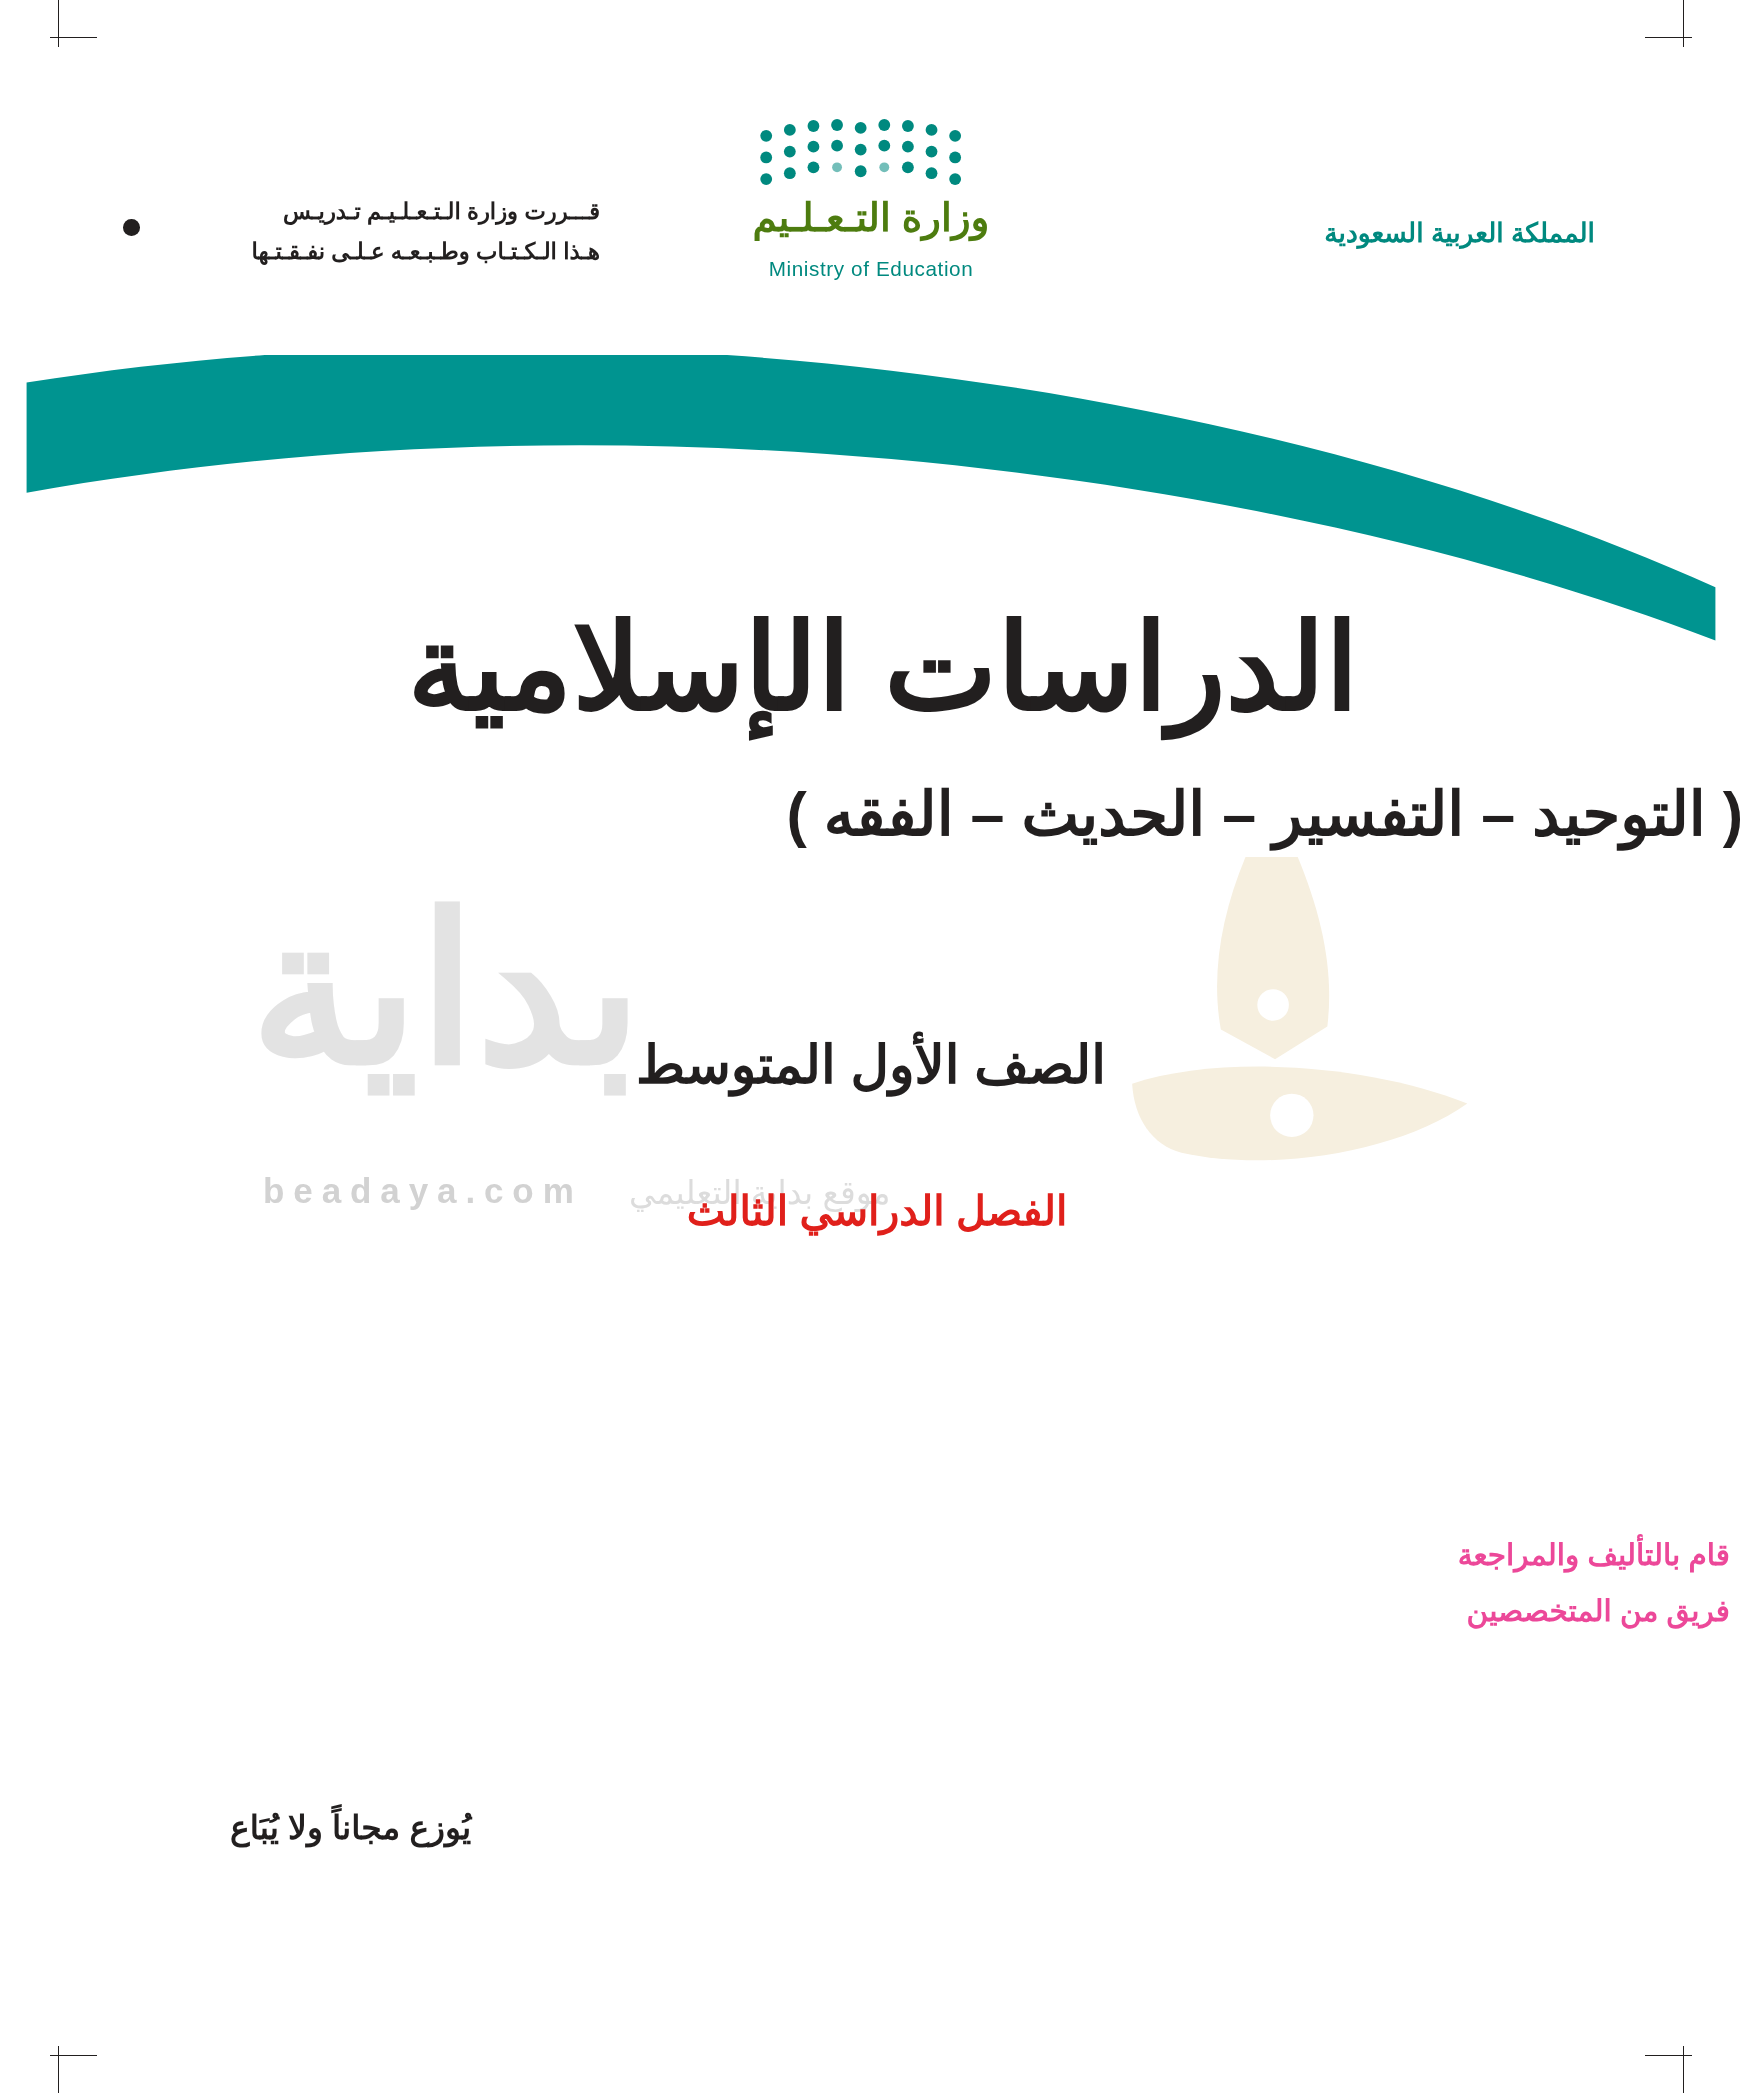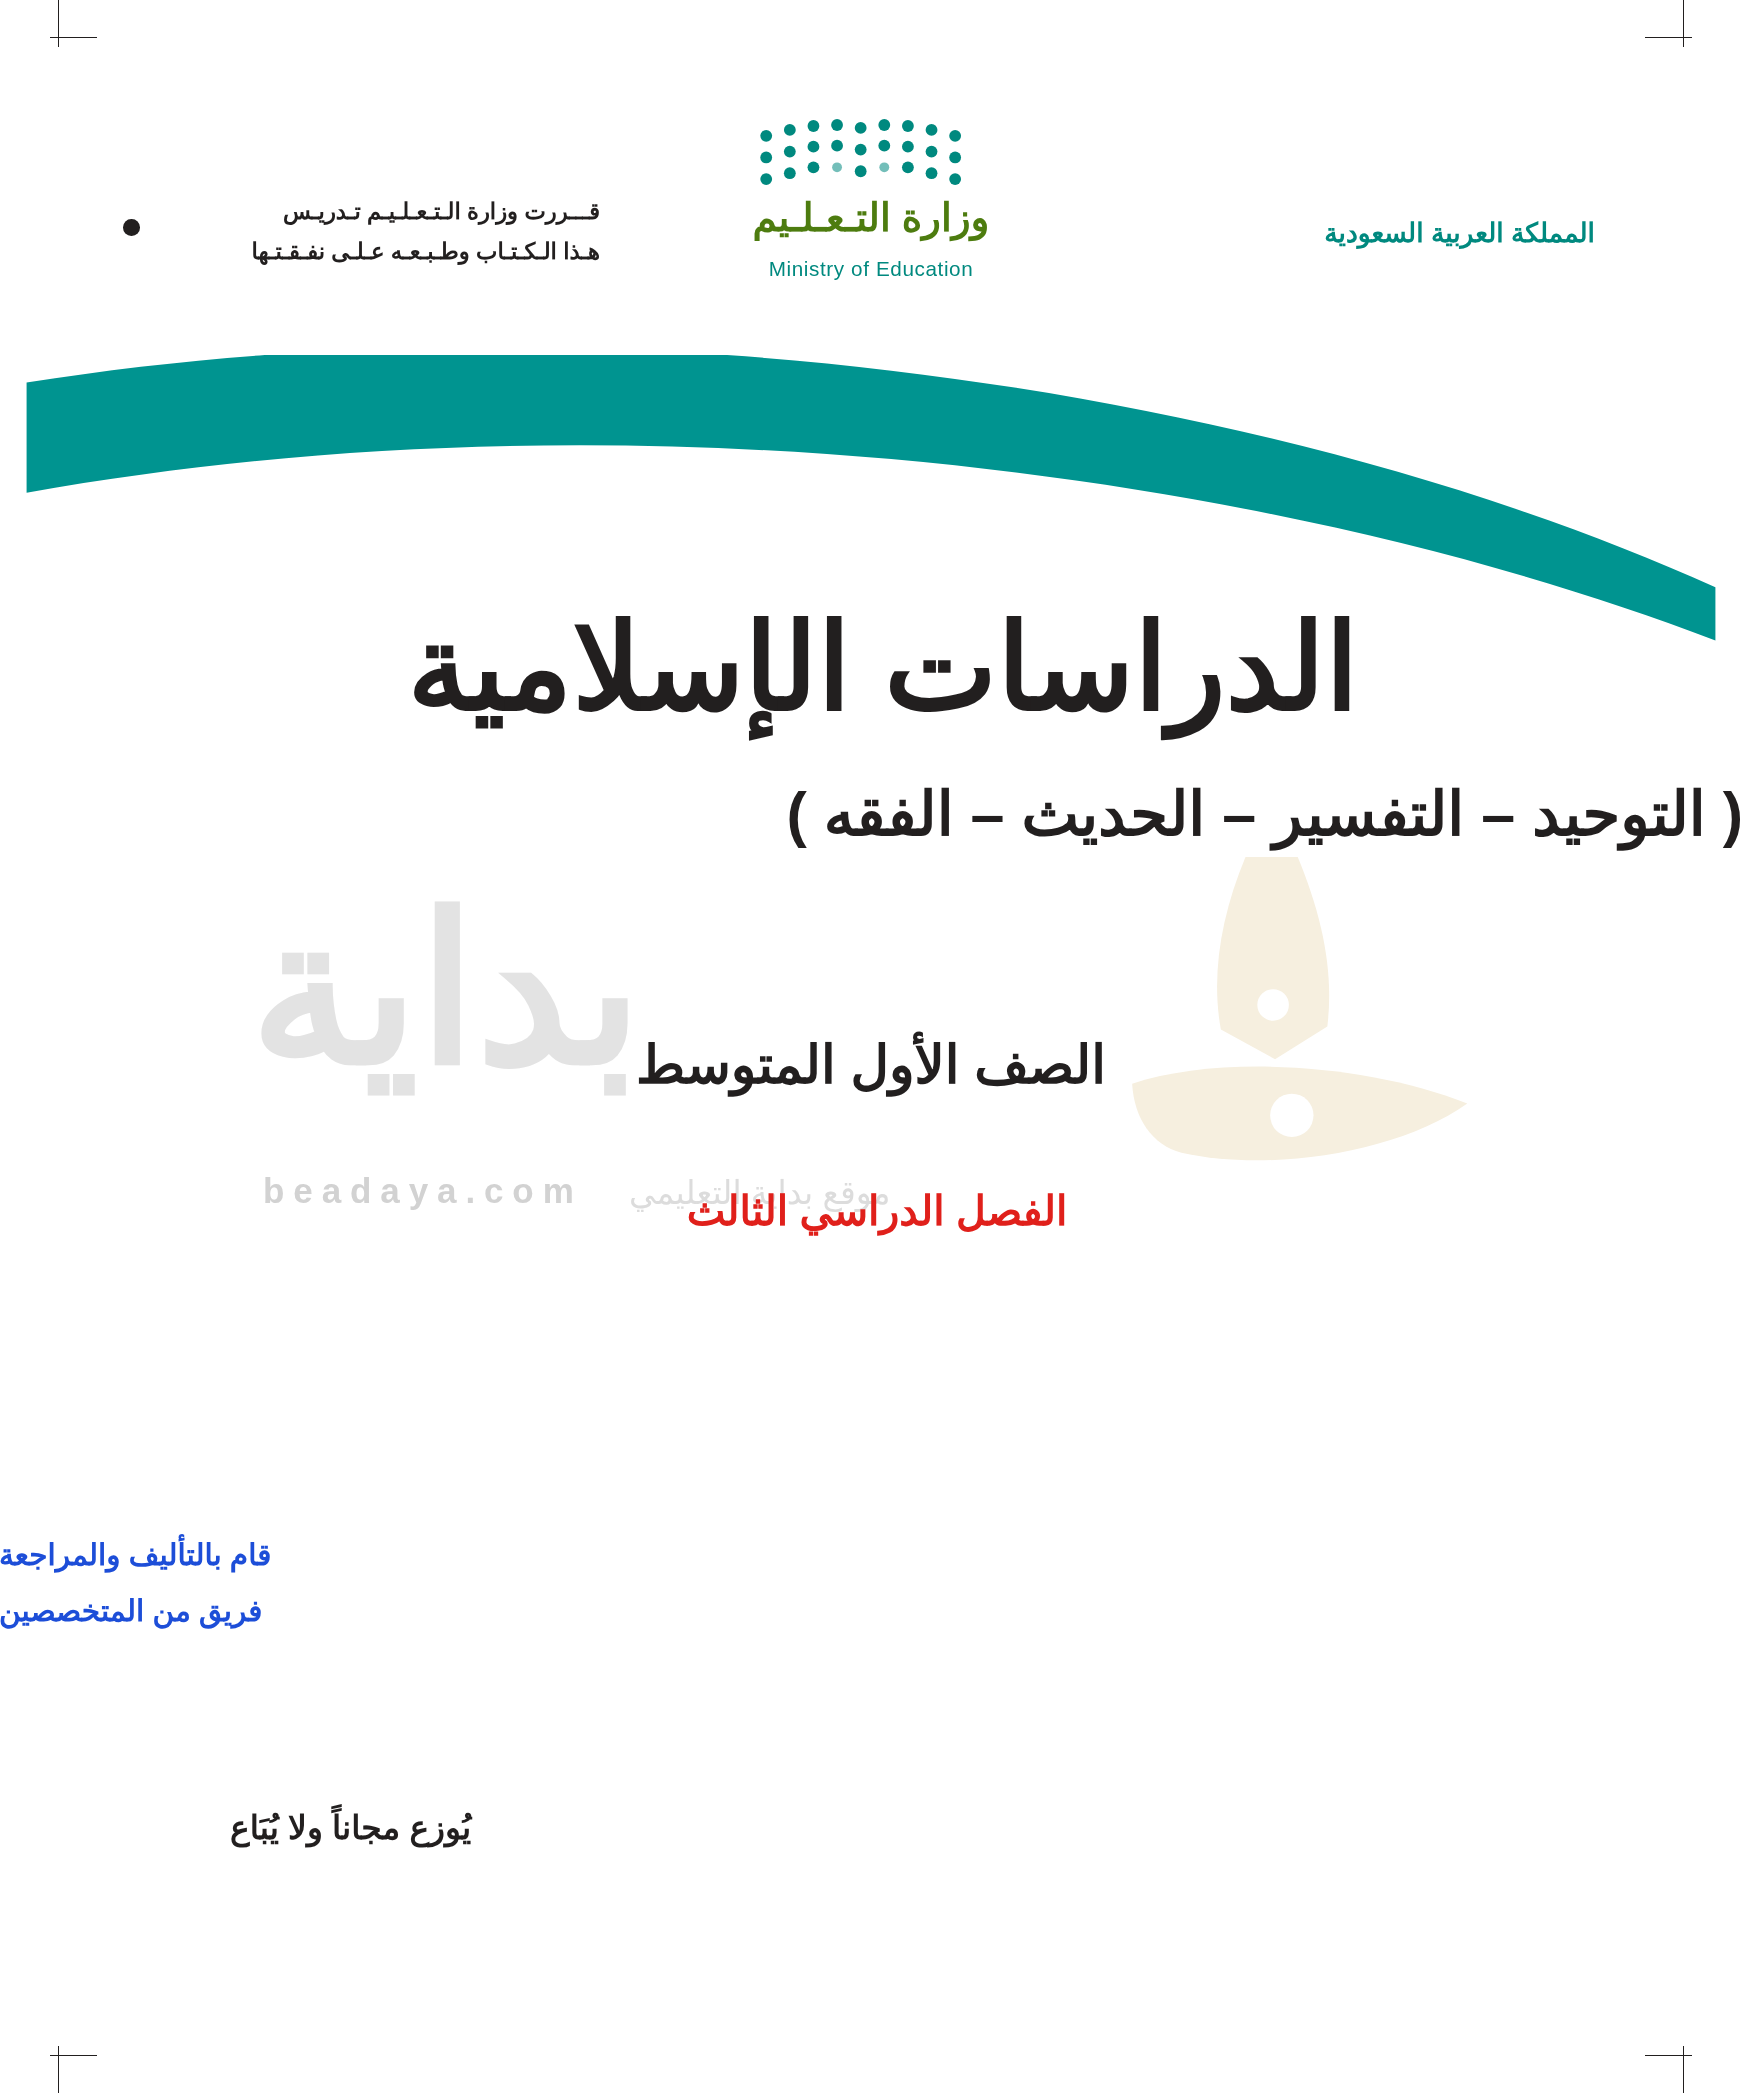--- a/index.html
+++ b/index.html
@@ -213,24 +213,24 @@
     text-align: center;
     font-size: 41px;
     font-weight: 700;
     color: #e0201b;
   }
 
   
   .authors {
     position: absolute;
     left: 0;
-    right: 0;
+    right: 13px;
     top: 1527px;
-    text-align: left;
-    color: #1d4ed8;
+    text-align: right;
+    color: #ec4899;
   }
   .authors .a1 {
     font-size: 29.6px;
     font-weight: 700;
     line-height: 1.9;
   }
   .authors .a2 {
     font-size: 29.6px;
     font-weight: 700;
     line-height: 1.9;

